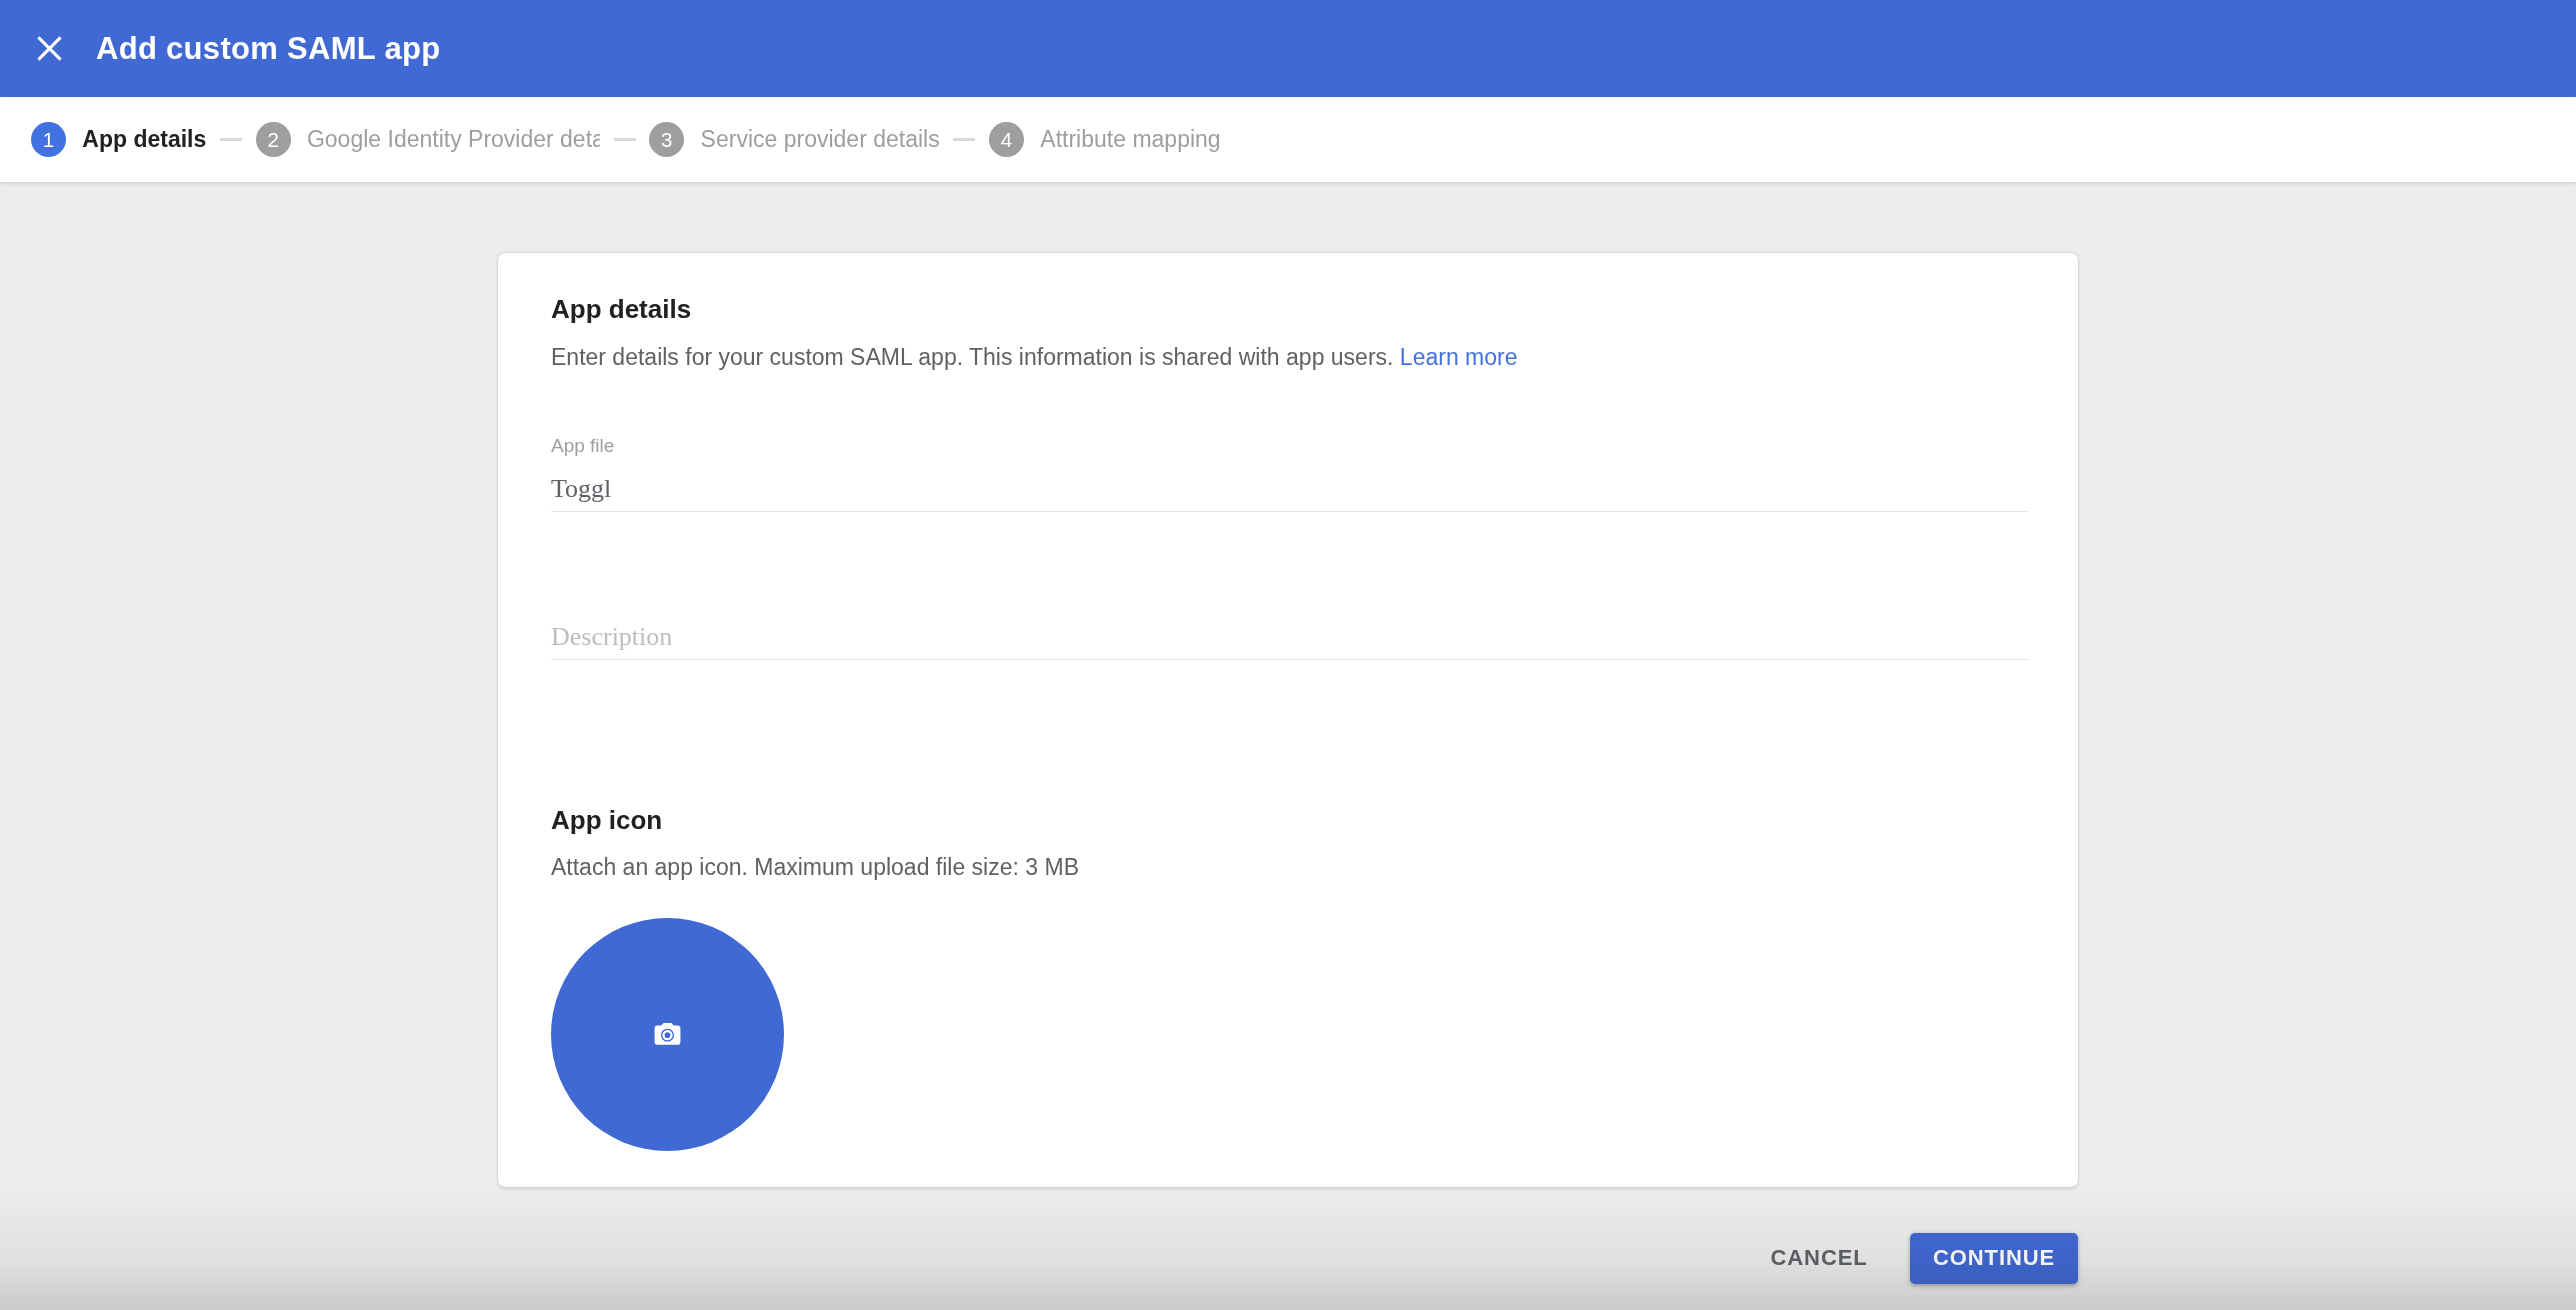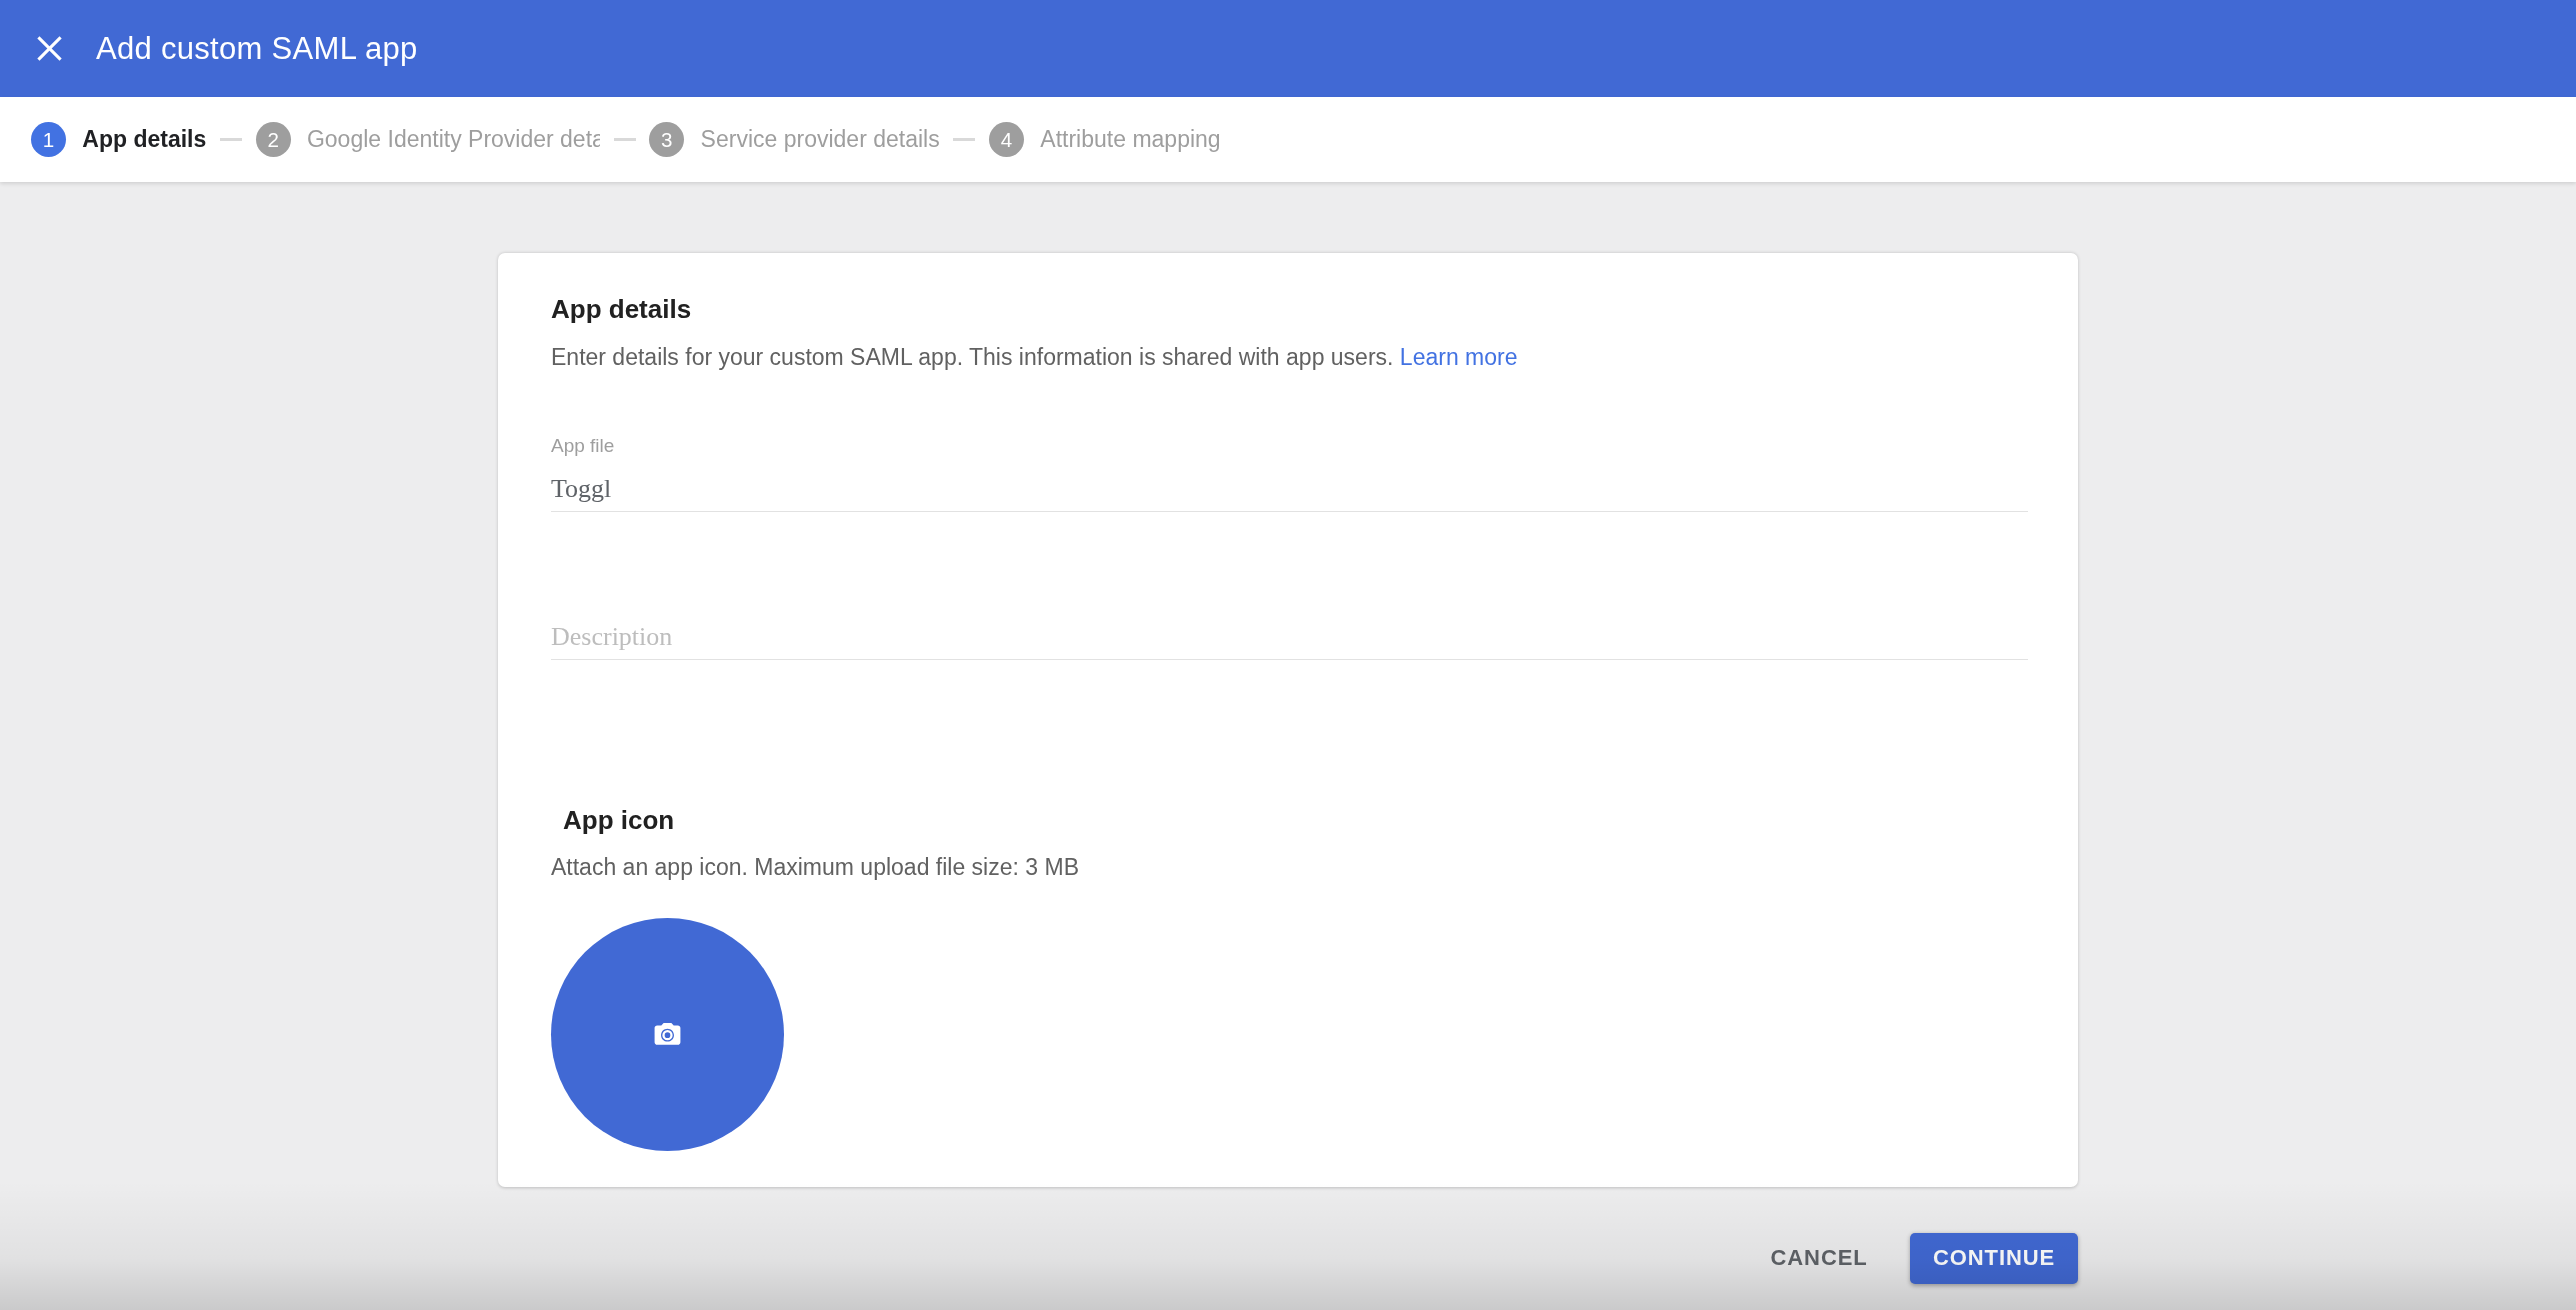--- a/index.html
+++ b/index.html
@@ -21,21 +21,21 @@
   }
   .close-btn {
     width: 41px; height: 41px;
     display: flex; align-items: center; justify-content: center;
     cursor: pointer;
     flex: 0 0 auto;
   }
   .dialog-title {
     color: #ffffff;
     font-size: 31px;
-    font-weight: 400;
+    font-weight: 700;
     margin-left: 26px;
     letter-spacing: 0.3px;
   }
 
   
   .stepper {
     height: 85px;
     background: #ffffff;
     display: flex;
     align-items: center;
@@ -120,21 +120,21 @@
     border-bottom: 1.7px solid #e2e2e2;
     font-family: Liberation Serif, serif;
     font-size: 26px;
     line-height: 26px;
     color: #5f6368;
     padding: 0 0 6.9px 0;
   }
   .field-description { margin-top: 110px; }
   .text-input::placeholder { color: #bdbdbd; opacity: 1; }
 
-  .appicon-title { margin-top: 147px; margin-left: 12px; }
+  .appicon-title { margin-top: 147px; }
   .appicon-desc { margin-top: 23px; }
 
   .icon-upload-circle {
     margin-top: 39px;
     width: 233px; height: 233px;
     border-radius: 50%;
     background: #4169d4;
     display: flex; align-items: center; justify-content: center;
     cursor: pointer;
   }

